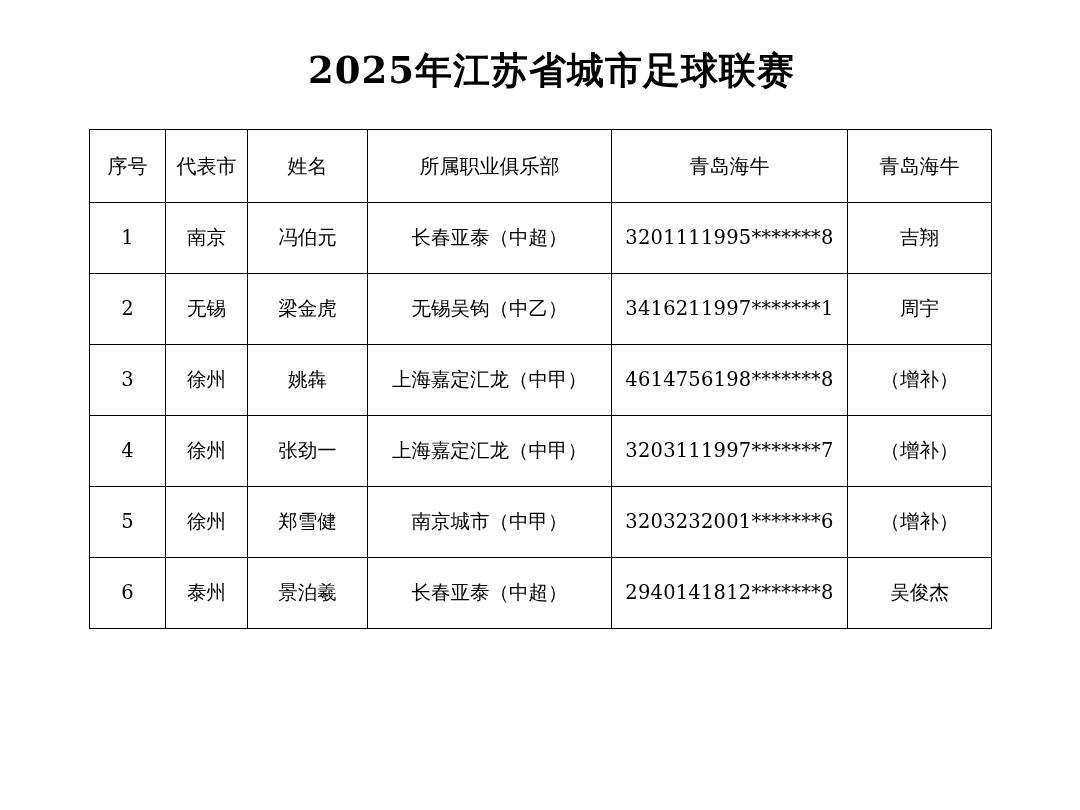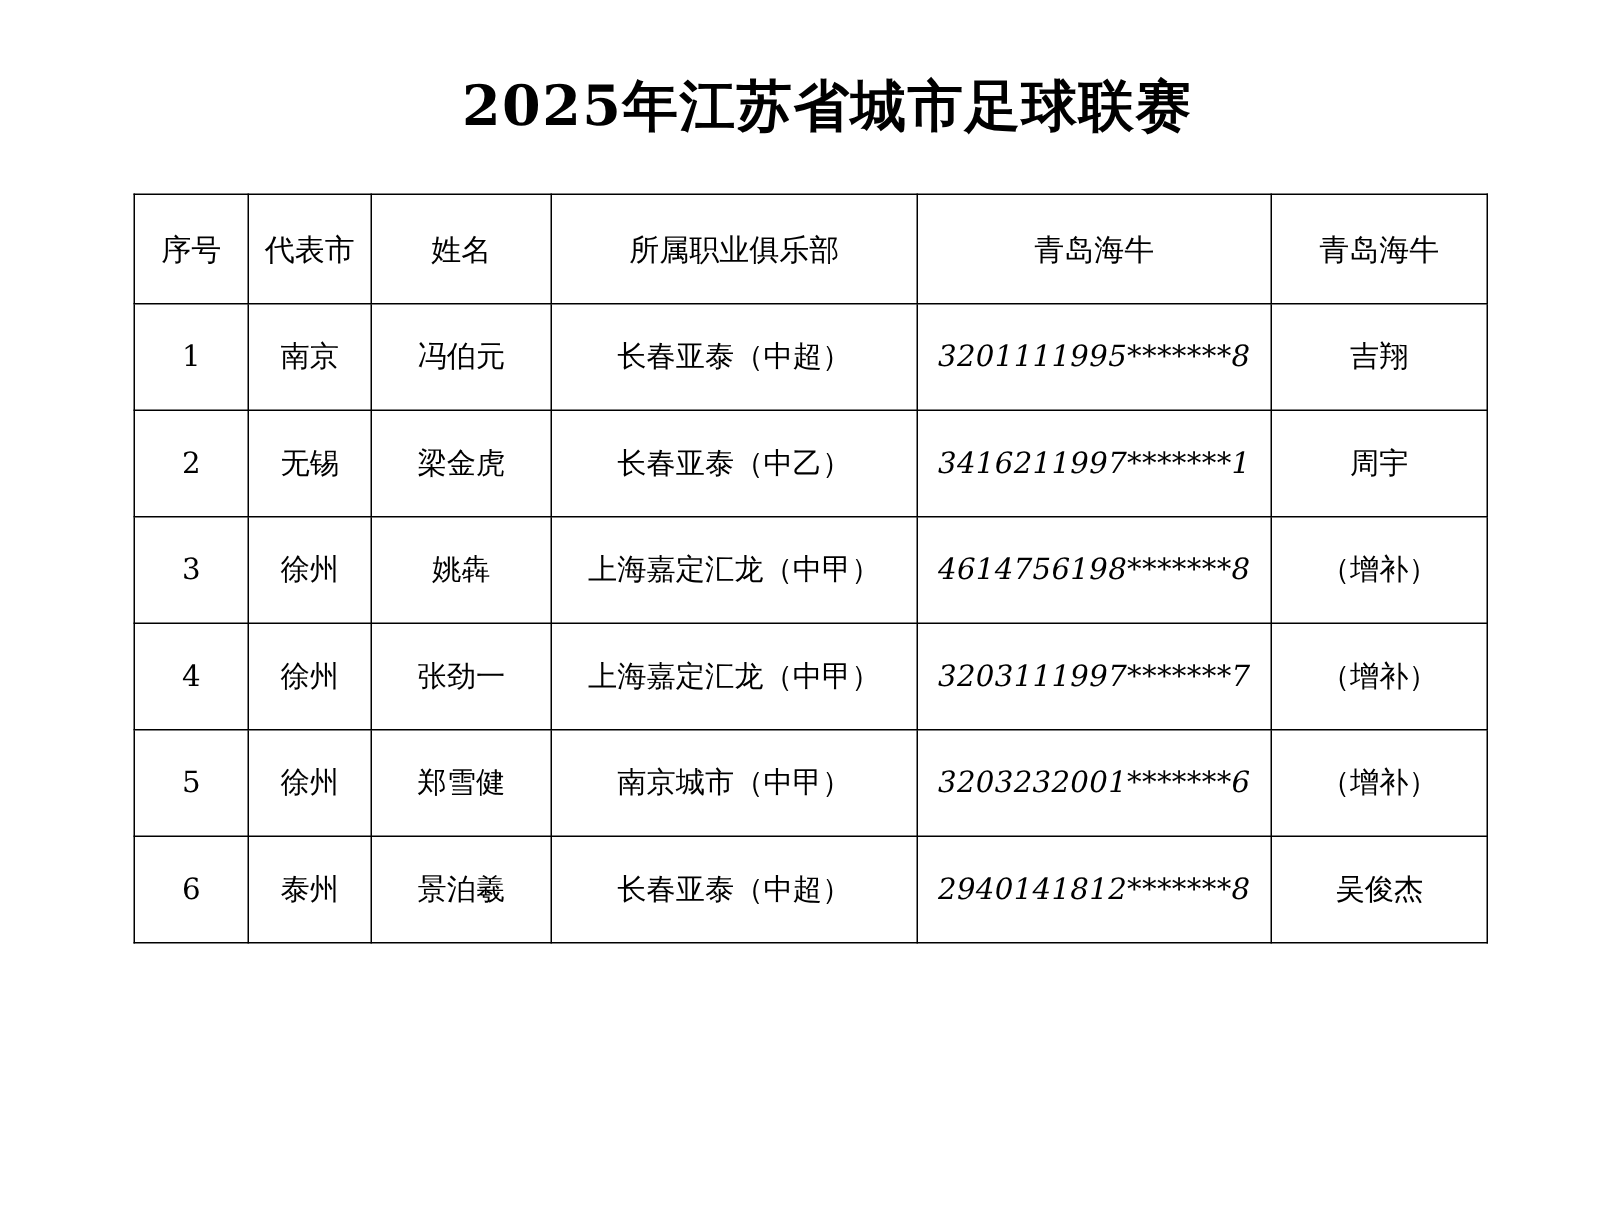--- a/index.html
+++ b/index.html
@@ -64,21 +64,20 @@
   col.c-idx    { width: 76px; }
   col.c-city   { width: 82px; }
   col.c-name   { width: 120px; }
   col.c-club   { width: 244px; }
   col.c-id     { width: 236px; }
   col.c-repl   { width: 144px; }
 
   .cell-id {
     font-family: "DejaVu Serif", "Liberation Serif", serif;
     letter-spacing: 0.2px;
-    font-style: italic;
   }
 </style>
 </head>
 <body>
 
 <div class="page">
 
   <div class="title-block">
     <div class="title-line">2025年江苏省城市足球联赛</div>
   </div>
@@ -109,21 +108,21 @@
           <td>南京</td>
           <td>冯伯元</td>
           <td>长春亚泰（中超）</td>
           <td class="cell-id">3201111995*******8</td>
           <td>吉翔</td>
         </tr>
         <tr>
           <td>2</td>
           <td>无锡</td>
           <td>梁金虎</td>
-          <td>长春亚泰（中乙）</td>
+          <td>无锡吴钩（中乙）</td>
           <td class="cell-id">3416211997*******1</td>
           <td>周宇</td>
         </tr>
         <tr>
           <td>3</td>
           <td>徐州</td>
           <td>姚犇</td>
           <td>上海嘉定汇龙（中甲）</td>
           <td class="cell-id">4614756198*******8</td>
           <td>（增补）</td>

